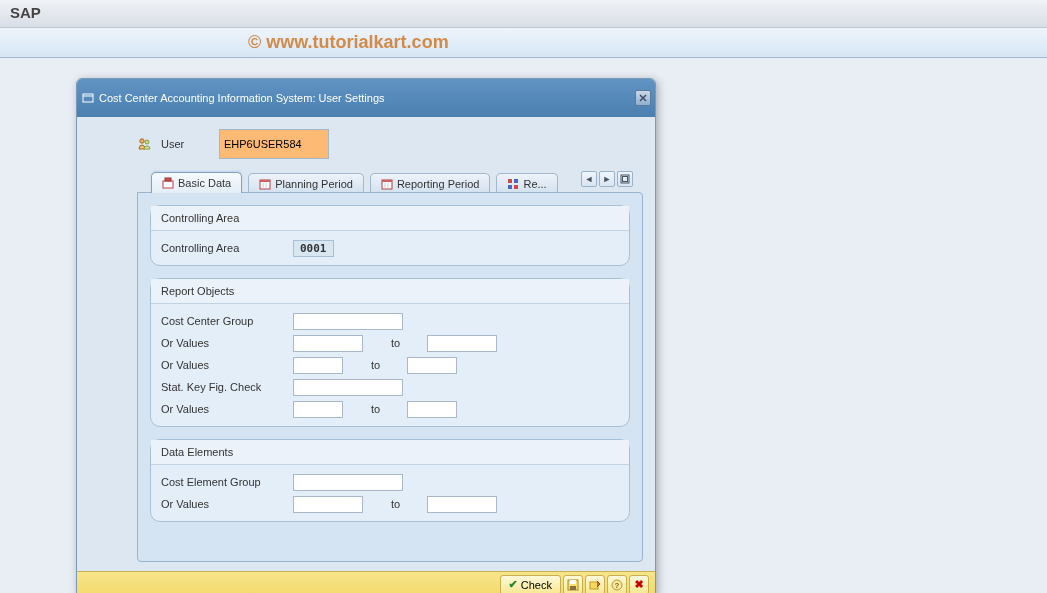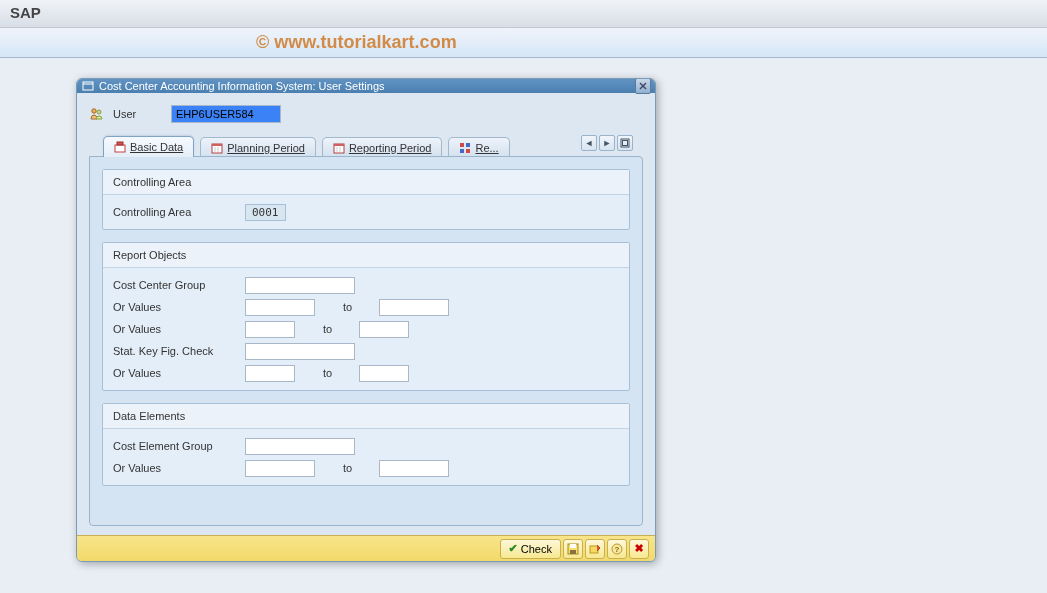--- a/index.html
+++ b/index.html
@@ -3,58 +3,58 @@
   <meta charset="utf-8">
   <style>
     * { box-sizing: border-box; margin: 0; padding: 0; font-family: Arial, sans-serif; }
     body { background: #e8eef4; width: 1047px; height: 593px; position: relative; overflow: hidden; }
     
     .titlebar { background: linear-gradient(#f0f3f7, #d8dee6); height: 28px; padding: 4px 10px; border-bottom: 1px solid #c0c8d0; }
     .titlebar-text { font-weight: bold; color: #444; font-size: 15px; }
     
     .toolbar { background: linear-gradient(#eff4fb, #d6e6f6); height: 30px; border-bottom: 1px solid #a3b8cc; }
     
-    .watermark { position: absolute; top: 32px; left: 256px; color: #d07a28; font-size: 18px; font-weight: bold; z-index: 100; opacity: 0.85; }
+    .watermark { position: absolute; top: 32px; left: 248px; color: #d07a28; font-size: 18px; font-weight: bold; z-index: 100; opacity: 0.85; }
     .watermark::before { content: "© "; }
     
     .canvas { padding: 20px 0 0 76px; }
     
     .dialog { width: 580px; background: #dde7f1; border: 1px solid #7a9bb8; border-radius: 6px; box-shadow: 2px 2px 8px rgba(0,0,0,0.3); overflow: hidden; }
     
-    .dialog-titlebar { background: linear-gradient(#6194c3, #4a7fb0); height: 14px; display: flex; align-items: center; padding: 0 4px; color: #fff; font-size: 11px; }
+    .dialog-titlebar { background: linear-gradient(#6194c3, #4a7fb0); height: 38px; display: flex; align-items: center; padding: 0 4px; color: #fff; font-size: 11px; }
     .dialog-title-icon { width:14px; height:14px; margin-right:4px; display:inline-flex; align-items:center; justify-content:center; }
     .dialog-close { margin-left: auto; width: 16px; height: 16px; background: linear-gradient(#c8d8e8,#90b0d0); border:1px solid #5a7a9a; display:flex; align-items:center; justify-content:center; font-size:10px; color:#446; border-radius:2px; cursor:pointer; }
     
-    .dialog-body { padding: 8px 12px; }
+    .dialog-body { padding: 8px 12px; margin-left: 48px; }
     
     .user-row { display:flex; align-items:center; gap:10px; padding: 4px 0 12px 0; font-size:11px; color:#333; }
     .user-row .icon { width:14px; height:14px; }
-    .user-row input { width: 110px; height: 18px; font-size:11px; padding: 0 4px; border:1px solid #a8b8c8; background:#3b82f6; }
+    .user-row input { width: 110px; height: 30px; font-size:11px; padding: 0 4px; border:1px solid #a8b8c8; background:#fdba74; }
     
     .tabstrip-wrap { position:relative; }
     .tabstrip { display:flex; align-items:flex-end; height: 22px; padding-left: 14px; }
-    .tab { height: 20px; padding: 0 10px; background: linear-gradient(#eef3fa,#d3e1ef); border:1px solid #a3b8cc; border-bottom:none; border-radius: 5px 5px 0 0; margin-right: 6px; font-size:11px; display:flex; align-items:center; gap:4px; cursor:pointer; color:#333;text-decoration:underline; }
+    .tab { height: 20px; padding: 0 10px; background: linear-gradient(#eef3fa,#d3e1ef); border:1px solid #a3b8cc; border-bottom:none; border-radius: 5px 5px 0 0; margin-right: 6px; font-size:11px; display:flex; align-items:center; gap:4px; cursor:pointer; color:#333; }
     .tab.active { background: linear-gradient(#f6faff,#e4eef8); position:relative; z-index:2; box-shadow:0 -1px 2px rgba(80,120,160,0.2); border-color:#7fa3c4; height:21px; }
     .tab .ticon { width:12px; height:12px; }
     .tabnav { position:absolute; right:10px; top:0; display:flex; gap:2px; }
     .tabnav-btn { width:16px; height:16px; background:linear-gradient(#f0f5fb,#d8e4f0); border:1px solid #9ab2ca; border-radius:2px; font-size:9px; display:flex; align-items:center; justify-content:center; cursor:pointer; color:#456; }
     
     .tab-panel { border:1px solid #9ab4cc; background:#d5e4f2; padding: 12px; min-height: 370px; border-radius:0 4px 4px 4px; position:relative; top:-1px; }
     
-    .groupbox { border:1px solid #a8c0d6; background:#e4eef8; border-radius:2px; margin-bottom: 12px; }
+    .groupbox { border:1px solid #a8c0d6; background:#e4eef8; border-radius:10px; margin-bottom: 12px; }
     .groupbox-title { font-size:11px; color:#333; padding:6px 10px; border-bottom:1px solid #c2d4e4; background:#ebf2fa; }
     .groupbox-body { padding: 6px 10px; }
     
     .field-row { display:flex; align-items:center; height:22px; font-size:11px; color:#333; }
     .field-label { width: 132px; }
     .field-input-md { width: 110px; height:17px; border:1px solid #a8b8c8; background:#fff; font-size:11px; padding:0 3px; }
     .field-input-sm { width: 50px; height:17px; border:1px solid #a8b8c8; background:#fff; font-size:11px; padding:0 3px; }
     .field-input-sm2 { width: 70px; height:17px; border:1px solid #a8b8c8; background:#fff; font-size:11px; padding:0 3px; }
     .to-label { width: 64px; text-align:left; padding-left: 28px; }
-    .val-box { display:inline-block; background:#d8e6f2; border:1px solid #a8c0d6; padding:1px 6px; font-family: monospace; font-size:11px; }
+    .val-box { display:inline-block; background:#d8e6f2; border:1px solid #a8c0d6; padding:1px 6px; font-family: monospace; font-size:11px;font-weight:bold; }
     
     .dialog-footer { background: linear-gradient(#f8e58a,#f3d96a); height:26px; border-top:1px solid #c8b050; display:flex; align-items:center; justify-content:flex-end; padding: 0 6px; gap:2px; }
     .footer-btn { height:20px; padding:0 8px; background:linear-gradient(#fdf8da,#f8e890); border:1px solid #c8b050; border-radius:3px; font-size:11px; display:flex; align-items:center; gap:3px; cursor:pointer; }
     .footer-icon-btn { width:20px; height:20px; background:linear-gradient(#fdf8da,#f8e890); border:1px solid #c8b050; border-radius:3px; display:flex; align-items:center; justify-content:center; cursor:pointer; font-size:11px; }
     
     svg { display:block; }
     .red-x { color:#c00; font-weight:bold; }
     .green-check { color:#2a8a2a; font-weight:bold; }
   </style>
 </head>

